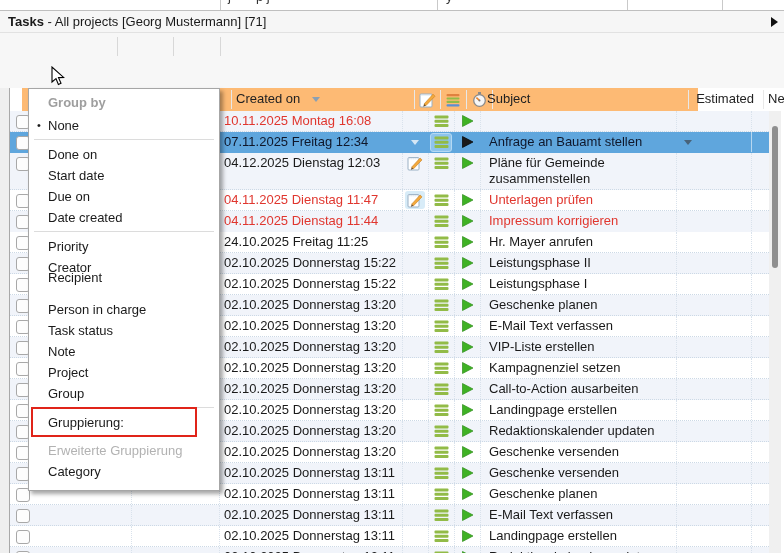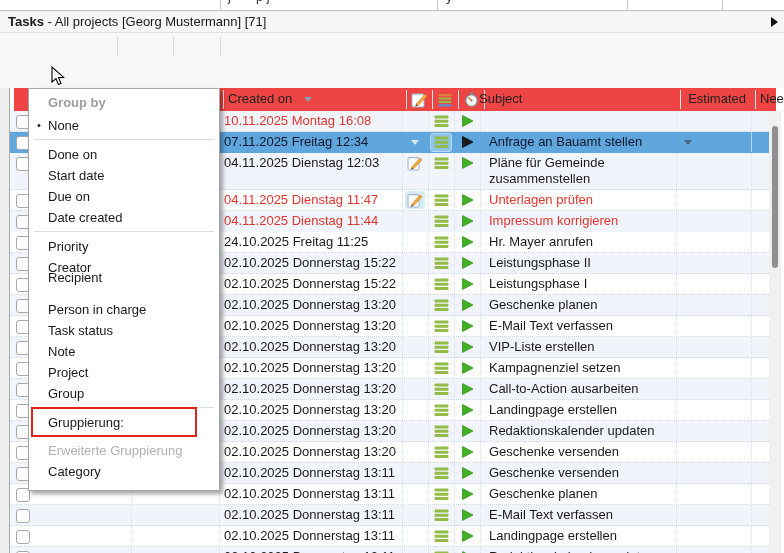--- a/index.html
+++ b/index.html
@@ -27,21 +27,21 @@
   
   #search-box{position:absolute;left:588px;top:36px;width:90px;height:20px;background:#fff;border:1px solid #ababab;}
   #search-box input{position:absolute;left:2px;top:1px;width:64px;height:16px;border:none;outline:none;font:12px "Liberation Sans",sans-serif;background:transparent;}
   #binoculars{position:absolute;right:2px;top:2px;}
   #search-clear{position:absolute;left:682px;top:36px;width:20px;height:20px;color:#9a9a9a;font-weight:bold;font-size:15px;line-height:20px;text-align:center;}
   #allproj-cb{position:absolute;left:704px;top:39px;width:15px;height:15px;background:#2b7cd3;border-radius:3px;}
   #allproj-label{position:absolute;left:723px;top:36px;line-height:20px;}
   
   #panel{position:absolute;left:9px;top:88px;width:775px;height:465px;background:#fff;border-left:1px solid #a9a9a9;}
   #gutter{position:absolute;left:0;top:88px;width:9px;height:465px;background:#efefef;}
-  #thead{position:absolute;left:4px;top:0;width:762px;height:23px;background:#ef4444;border-bottom:1px solid #d5d5d5;}
+  #thead{position:absolute;left:12px;top:0;width:676px;height:23px;background:#fdba74;border-bottom:1px solid #d5d5d5;}
   #thead .ht{position:absolute;top:0;line-height:22px;color:#222;}
   .hsep{position:absolute;top:2px;width:1px;height:19px;background:#e8e8e8;}
   #sort-arrow{position:absolute;left:290px;top:9px;width:0;height:0;border-left:4px solid transparent;border-right:4px solid transparent;border-top:5px solid #8aa0b4;}
   #rows{position:absolute;left:0;top:23px;width:759px;height:442px;overflow:hidden;}
   .trow{position:absolute;left:0;width:759px;background:#fff;border-bottom:1px dotted #ccd9e6;box-sizing:border-box;}
   .trow.tint{background:#f1f4fa;}
   .trow.sel{background:#5fa6dd;border-bottom:1px solid #5fa6dd;color:#fff;}
   .trow .date{position:absolute;left:214px;top:0;line-height:20px;white-space:nowrap;}
   .trow .subj{position:absolute;left:479px;top:0;line-height:20px;white-space:nowrap;}
   .trow.tall .subj{white-space:normal;width:185px;line-height:16px;top:2px;}
@@ -324,21 +324,21 @@
         <div class="trow tint tall" style="top: 42px; height: 37px;">
           <div class="rsep" style="left:121px"></div>
           <div class="rsep" style="left:209px"></div>
           <div class="rsep" style="left:392px"></div>
           <div class="rsep" style="left:418px"></div>
           <div class="rsep" style="left:444px"></div>
           <div class="rsep" style="left:470px"></div>
           <div class="rsep" style="left:666px"></div>
           <div class="rsep" style="left:741px"></div>
           <span class="cb"></span>
-          <span class="date">04.11.2025 Dienstag 12:03</span>
+          <span class="date">04.12.2025 Dienstag 12:03</span>
           <span class="icon-slot slot-pencil">
             <svg width="16" height="16">
               <rect x="1" y="2.6" width="11" height="12.4" rx="1" fill="#fff" stroke="#9ab0c4"></rect>
               <line x1="2.4" y1="3.8" x2="11" y2="3.8" stroke="#c9d6e2" stroke-dasharray="1,1"></line>
               <polygon points="4.6,12.2 13.1,3 15,4.9 6.5,13.8" fill="#f4a93c" stroke="#c77f1f" stroke-width="0.6"></polygon>
               <polygon points="4.6,12.2 4,14.8 6.5,13.8" fill="#6b4a23"></polygon>
             </svg>
           </span>
           <span class="icon-slot slot-bars">
             <svg width="15" height="14">

